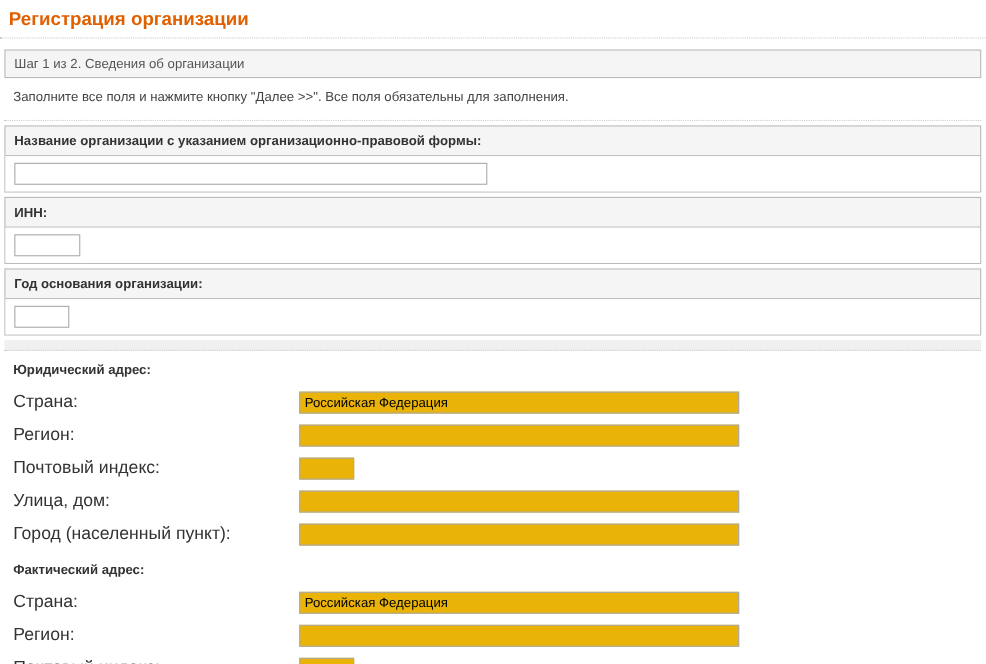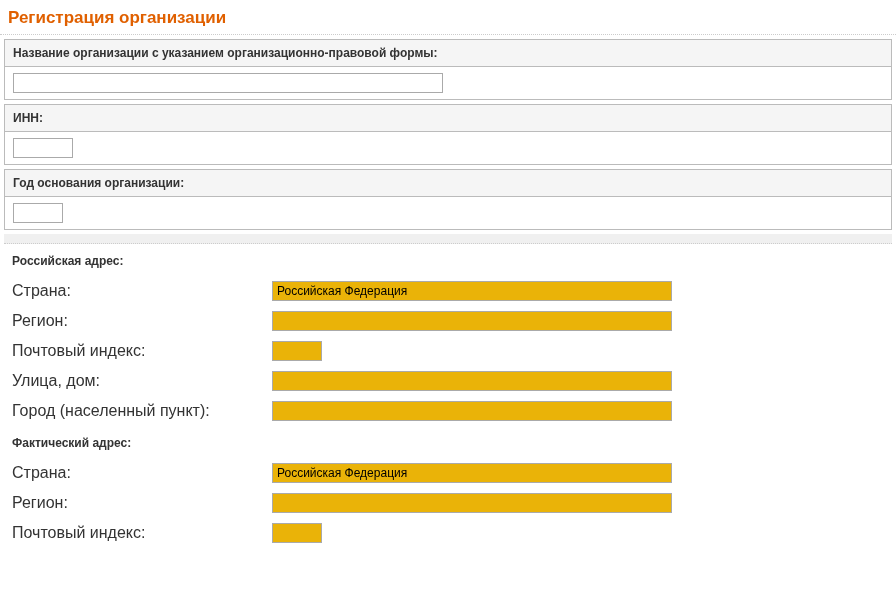--- a/index.html
+++ b/index.html
@@ -106,20 +106,22 @@
     .input-zip {
       width: 50px;
     }
   </style>
 </head>
 <body>
 
 <div class="page-title">Регистрация организации</div>
 
 <div class="container">
+  <div class="step-box">Шаг 1 из 2. Сведения об организации</div>
+  <div class="instruction">Заполните все поля и нажмите кнопку "Далее &gt;&gt;". Все поля обязательны для заполнения.</div>
 
   <div class="field-block">
     <div class="header-row">Название организации с указанием организационно-правовой формы:</div>
     <div class="input-row">
       <input type="text" class="input-text wide" value="" style="">
     </div>
   </div>
 
   <div class="field-block">
     <div class="header-row">ИНН:</div>
@@ -130,21 +132,21 @@
 
   <div class="field-block">
     <div class="header-row">Год основания организации:</div>
     <div class="input-row">
       <input type="text" class="input-text xsmall" value="" style="">
     </div>
   </div>
 
   <div class="spacer-bar"></div>
 
-  <div class="section-label">Российская адрес:</div>
+  <div class="section-label">Юридический адрес:</div>
 
   <table class="form-table">
     <tbody>
         <tr>
       <td class="label-cell">Страна:</td>
       <td class="input-cell"><input type="text" class="input-std" value="Российская Федерация" style=""></td>
     </tr>
     <tr>
       <td class="label-cell">Регион:</td>
       <td class="input-cell"><input type="text" class="input-std" value="" style=""></td>

